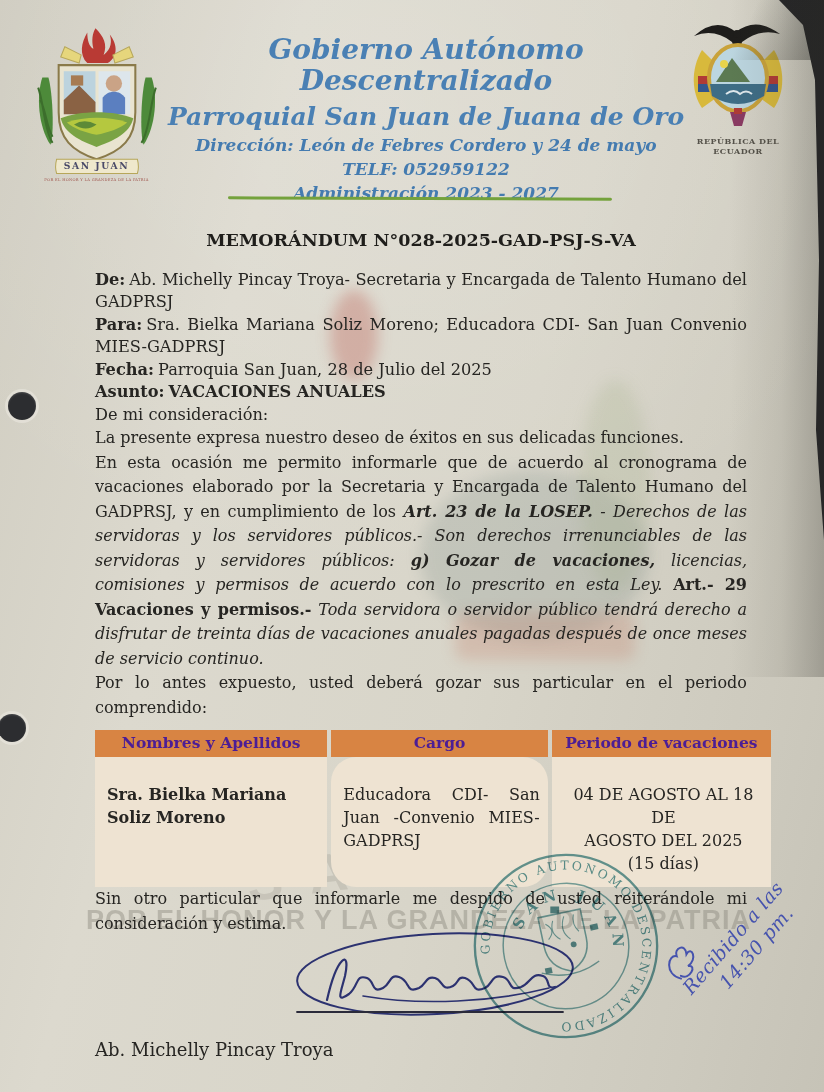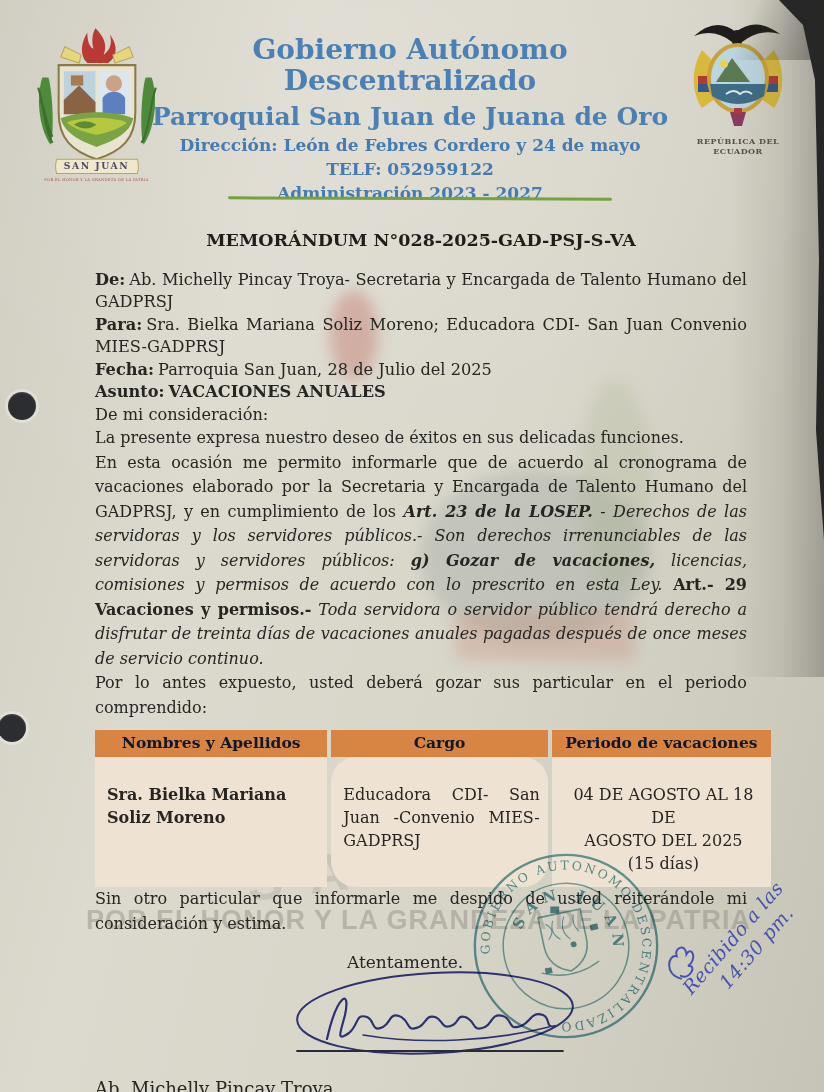--- a/index.html
+++ b/index.html
@@ -25,40 +25,40 @@
   .wm-crest{position:absolute;z-index:1;filter:blur(7px);border-radius:50%;}
   .wm-flame{left:330px;top:290px;width:48px;height:90px;background:rgba(178,60,50,.28);}
   .wm-body{left:420px;top:470px;width:230px;height:170px;background:rgba(120,135,130,.22);}
   .wm-band{left:455px;top:612px;width:180px;height:48px;background:rgba(190,95,70,.20);border-radius:10px;}
   .wm-leaf{left:580px;top:380px;width:70px;height:210px;background:rgba(140,160,110,.16);}
 
   
   .seal-left{position:absolute;left:28px;top:24px;width:138px;height:162px;z-index:2;}
   .seal-right{position:absolute;left:674px;top:20px;width:128px;z-index:2;text-align:center;}
   .seal-right-caption{margin-top:2px;font-size:8px;font-weight:bold;letter-spacing:.5px;color:#55524a;}
-  .head-center{position:absolute;left:150px;top:34px;width:520px;text-align:center;z-index:2;color:#4a80b4;}
+  .head-center{position:absolute;left:166px;top:34px;width:520px;text-align:center;z-index:2;color:#4a80b4;font-style:italic;}
   .org1{font-size:28px;font-weight:bold;line-height:1.12;}
   .org2{font-size:25px;font-weight:bold;margin-top:5px;}
   .hmeta{font-size:17px;font-weight:bold;margin-top:4px;color:#447bb0;}
   .green-rule{position:absolute;left:228px;top:197px;width:384px;height:3px;background:#74a23c;border-radius:2px;transform:rotate(.2deg);z-index:2;}
 
   
   .content{position:absolute;left:95px;top:228px;width:652px;z-index:2;color:#262522;
     font-size:16px;line-height:24.5px;text-align:justify;}
   .memo-title{text-align:center;font-weight:bold;font-size:17.5px;margin:0 0 16px 0;color:#1f1e1b;}
   .meta{line-height:22.5px;font-size:16.2px;margin:0;}
   .meta b{margin-right:4px;}
   .meta .upc{font-weight:bold;}
   p.bp{margin:0;}
   .bi{font-weight:bold;font-style:italic;}
   .it{font-style:italic;}
   .bd{font-weight:bold;}
 
   table.vac{border-collapse:separate;border-spacing:4px 0;width:684px;margin:10px 0 0 -4px;}
-  table.vac th{background:#d88443;color:#0f172a;font-size:15.5px;font-weight:bold;height:27px;
+  table.vac th{background:#d88443;color:#4c1d95;font-size:15.5px;font-weight:bold;height:27px;
     text-align:center;padding:0 4px;}
   table.vac td{background:#eee3d2;vertical-align:top;padding:26px 8px 12px 12px;font-size:16px;line-height:23px;}
   td.c-nombre{width:232px;font-weight:bold;text-align:left;}
   td.c-cargo{width:212px;text-align:justify;border-radius:25px;}
   td.c-periodo{width:216px;text-align:center;white-space:pre-line;}
 
   .closing{margin-top:8px;}
   .salute{margin:14px 0 0 252px;font-size:17px;text-align:left;}
   .sig-area{position:relative;height:86px;z-index:4;}
   .sig-svg{position:absolute;left:198px;top:-4px;}
@@ -177,21 +177,20 @@
             <td class="c-nombre">Sra. Bielka Mariana Soliz Moreno</td>
             <td class="c-cargo">Educadora CDI- San Juan -Convenio MIES-GADPRSJ</td>
             <td class="c-periodo">04 DE AGOSTO AL 18 DE
 AGOSTO DEL 2025
 (15 días)</td>
           </tr>
         </tbody>
       </table>
 
       <p class="bp closing">Sin otro particular que informarle me despido de usted reiterándole mi consideración y estima.</p>
-      <p class="salute">Atentamente.</p>
 
       <div class="sig-area">
         <svg class="sig-svg" width="286" height="92" viewBox="0 0 286 92">
           <g stroke="#2c3270" fill="none" stroke-linecap="round">
             <ellipse cx="142" cy="42" rx="138" ry="40" stroke-width="2" transform="rotate(-3 142 42)"></ellipse>
             <path stroke-width="2.2" d="M34,68 C44,24 58,16 52,44 C48,60 42,72 56,62 C66,54 62,42 74,46 C82,49 78,62 90,56 C98,52 96,42 106,45 C118,49 112,62 126,56 C134,52 132,44 142,46 C150,48 148,60 160,54 C166,51 164,44 172,46 C184,50 178,62 192,56 C200,52 198,42 210,45 C220,48 214,60 228,55 C238,51 238,40 250,44 C258,47 252,58 262,55"></path>
             <path stroke-width="1.6" d="M70,64 C130,74 200,70 256,56"></path>
             <path stroke-width="1.8" stroke="#2a2a3a" d="M4,80 L270,80"></path>
           </g>
         </svg>

